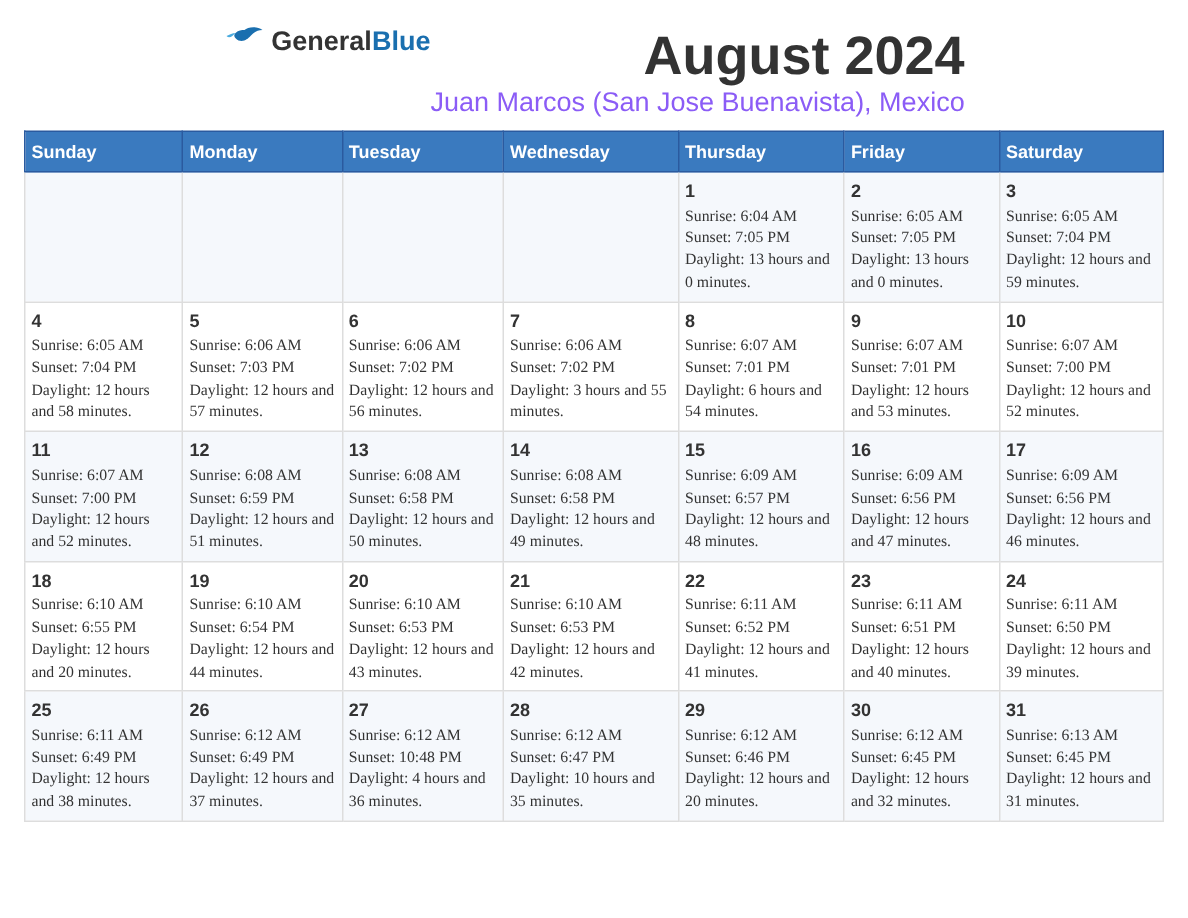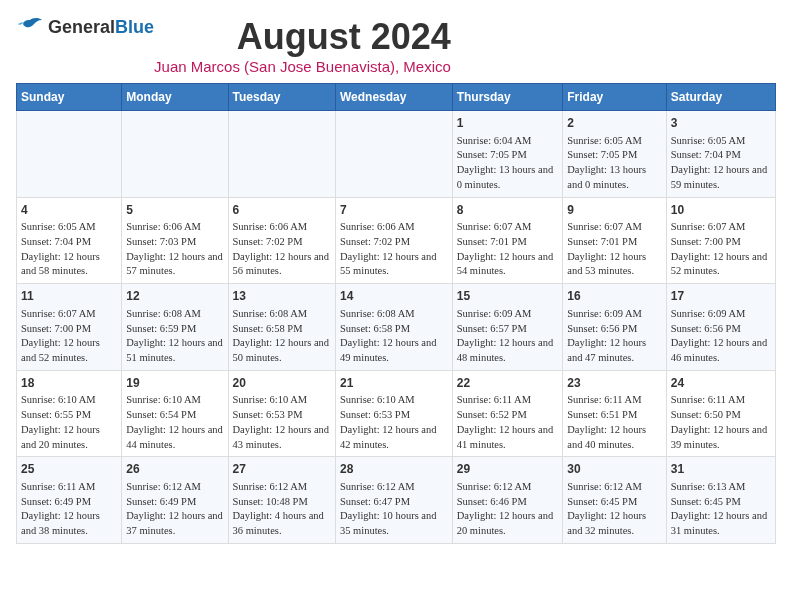--- a/index.html
+++ b/index.html
@@ -5,21 +5,21 @@
     * { margin: 0; padding: 0; box-sizing: border-box; }
     body {
       font-family: Arial, sans-serif;
       background: #fff;
       width: 792px;
       min-height: 612px;
       padding: 16px;
     }
     .header-area {
       display: flex;
-      justify-content: flex-start;
+      justify-content: center;
       align-items: flex-start;
       margin-bottom: 8px;
     }
     .logo {
       display: flex;
       align-items: center;
       gap: 4px;
     }
     .logo-text-general {
       font-size: 18px;
@@ -37,22 +37,22 @@
     }
     .title-area {
       text-align: right;
     }
     .main-title {
       font-size: 36px;
       font-weight: bold;
       color: #333;
     }
     .subtitle {
-      font-size: 15px;
-      color: #be185d;
+      font-size: 18px;
+      color: #8b5cf6;
     }
     table {
       width: 100%;
       border-collapse: collapse;
       font-size: 11px;
       border-radius: 15px;
     }
     thead tr {
       background-color: #3a7abf;
       color: #fff;
@@ -151,25 +151,25 @@
         <td>
           <span class="day-num">5</span>
           <div class="cell-content"><span>Sunrise: 6:06 AM</span><br><span>Sunset: 7:03 PM</span><br><span>Daylight: 12 hours and 57 minutes.</span></div>
         </td>
         <td>
           <span class="day-num">6</span>
           <div class="cell-content"><span>Sunrise: 6:06 AM</span><br><span>Sunset: 7:02 PM</span><br><span>Daylight: 12 hours and 56 minutes.</span></div>
         </td>
         <td>
           <span class="day-num">7</span>
-          <div class="cell-content"><span>Sunrise: 6:06 AM</span><br><span>Sunset: 7:02 PM</span><br><span>Daylight: 12 hours and 55 minutes.</span></div>
+          <div class="cell-content"><span>Sunrise: 6:06 AM</span><br><span>Sunset: 7:02 PM</span><br><span>Daylight: 3 hours and 55 minutes.</span></div>
         </td>
         <td>
           <span class="day-num">8</span>
-          <div class="cell-content"><span>Sunrise: 6:07 AM</span><br><span>Sunset: 7:01 PM</span><br><span>Daylight: 12 hours and 54 minutes.</span></div>
+          <div class="cell-content"><span>Sunrise: 6:07 AM</span><br><span>Sunset: 7:01 PM</span><br><span>Daylight: 6 hours and 54 minutes.</span></div>
         </td>
         <td>
           <span class="day-num">9</span>
           <div class="cell-content"><span>Sunrise: 6:07 AM</span><br><span>Sunset: 7:01 PM</span><br><span>Daylight: 12 hours and 53 minutes.</span></div>
         </td>
         <td>
           <span class="day-num">10</span>
           <div class="cell-content"><span>Sunrise: 6:07 AM</span><br><span>Sunset: 7:00 PM</span><br><span>Daylight: 12 hours and 52 minutes.</span></div>
         </td>
       </tr>

